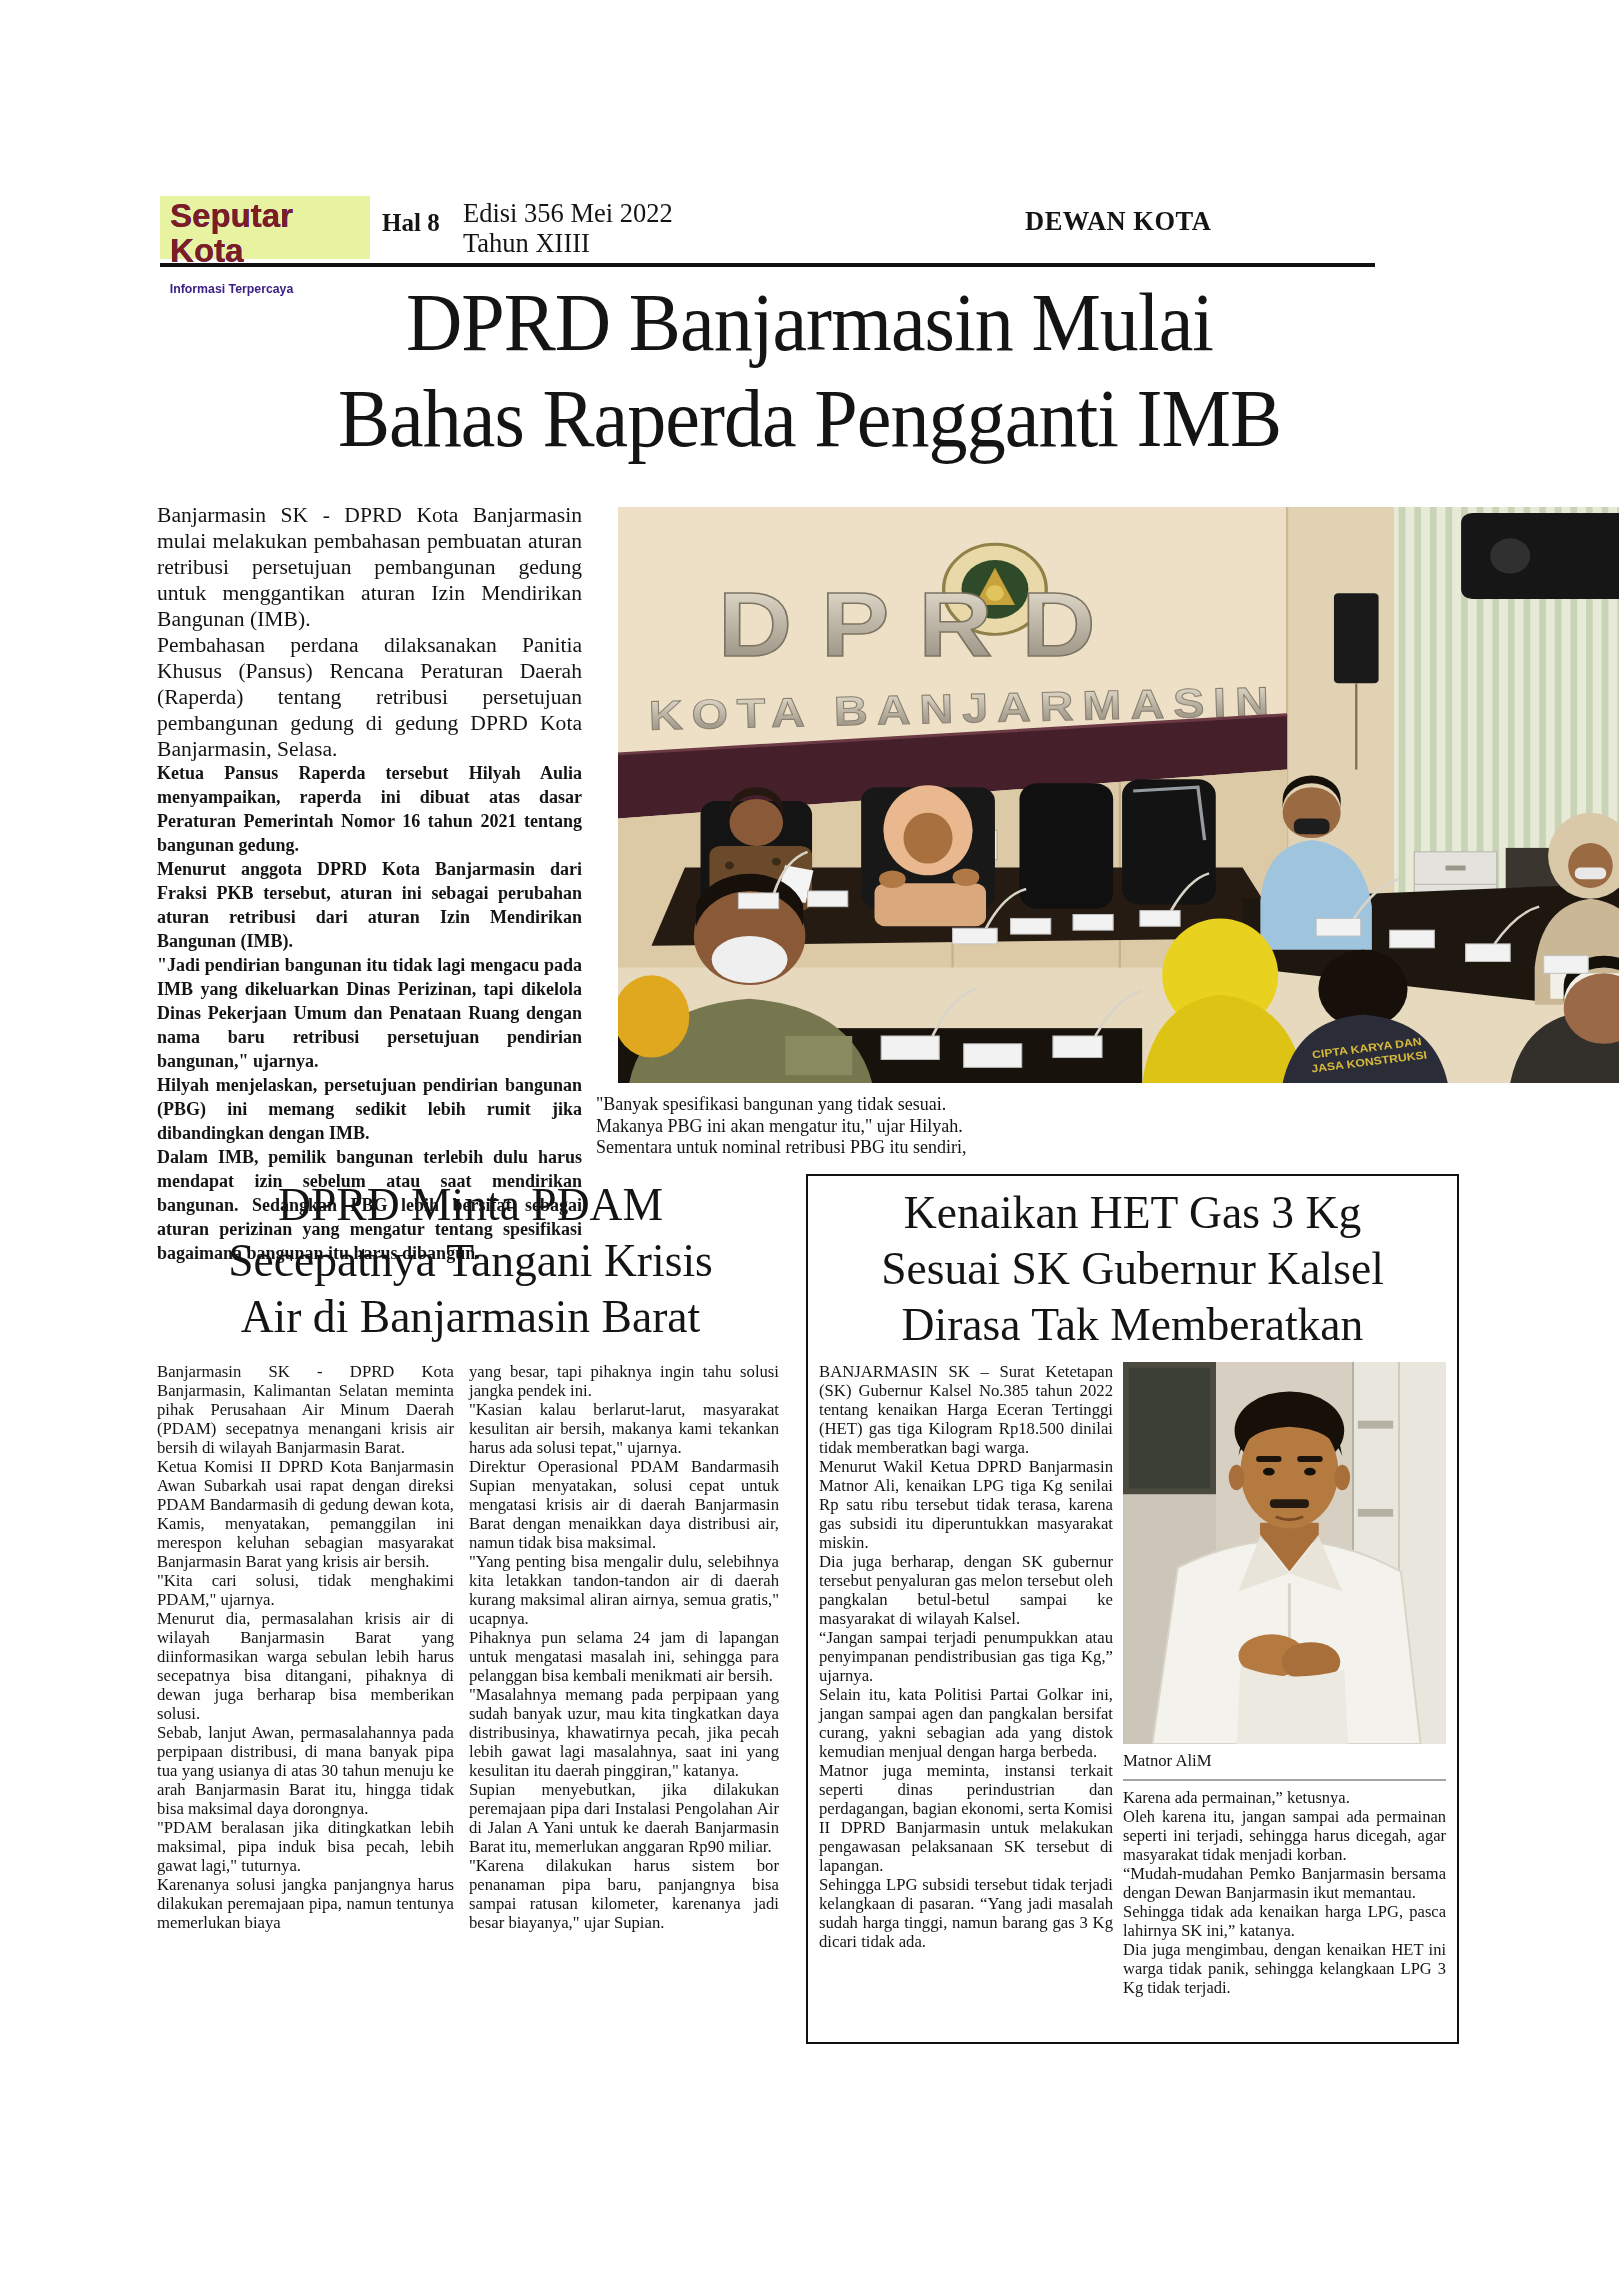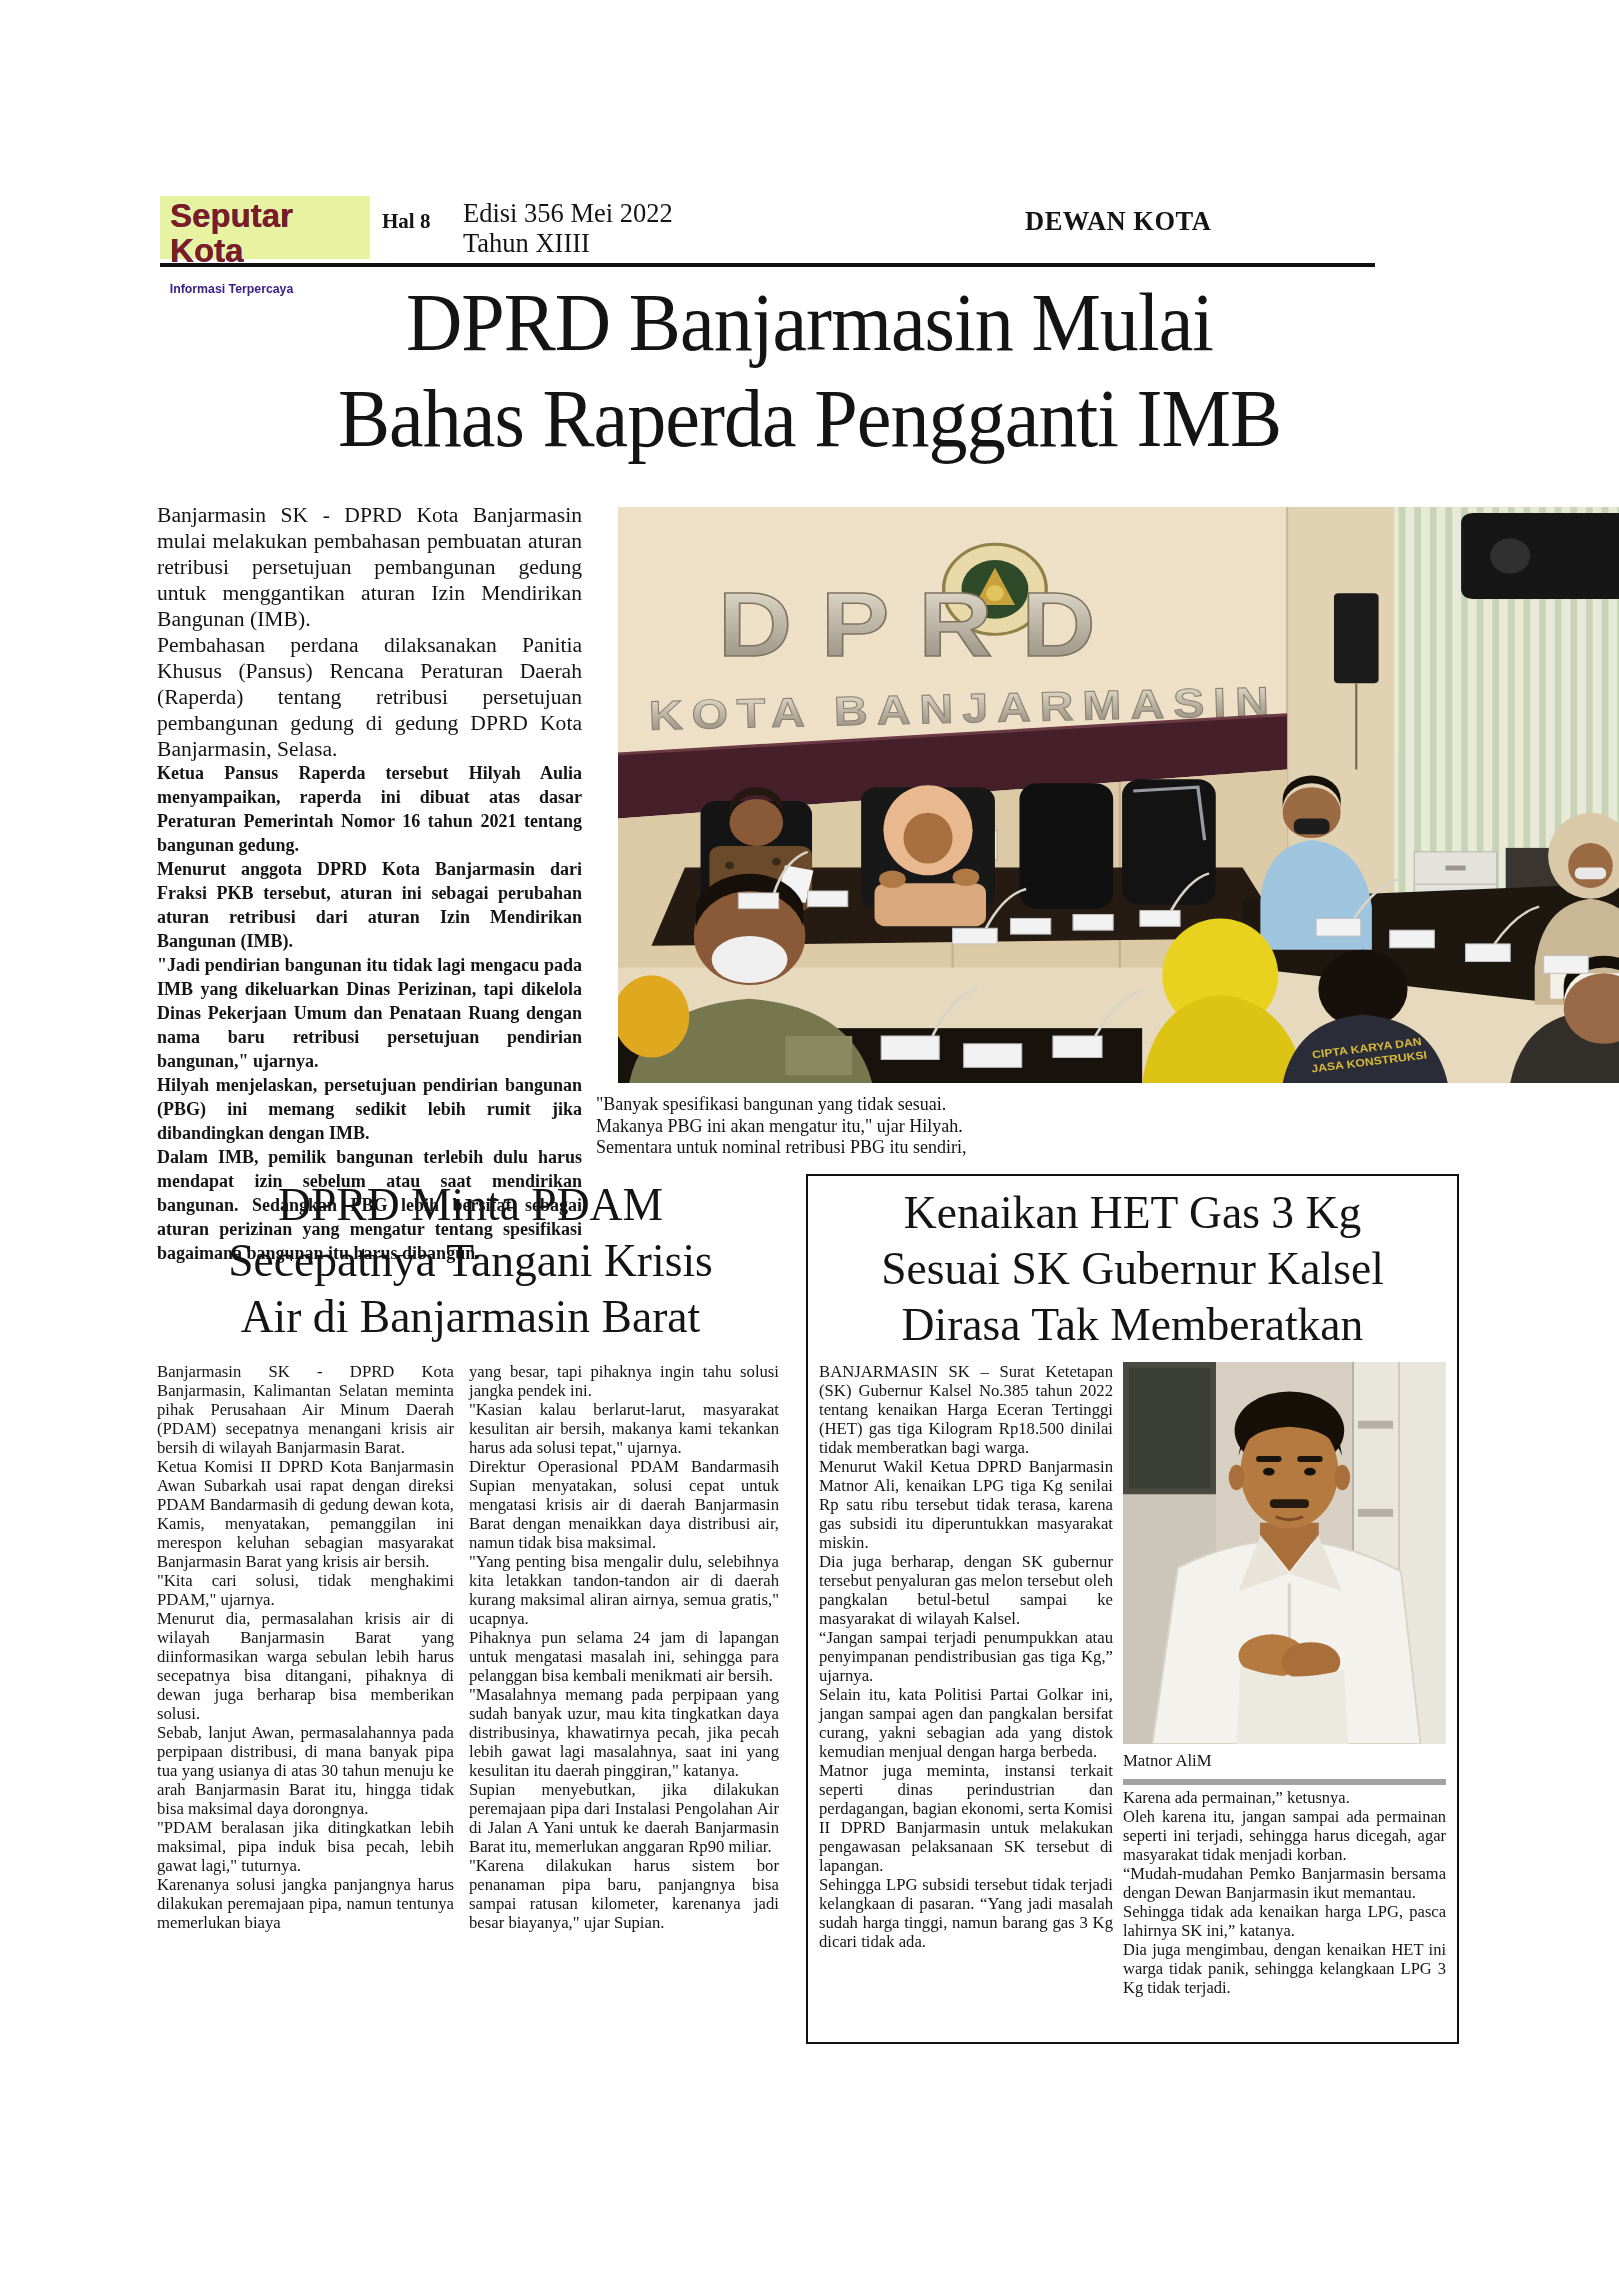--- a/index.html
+++ b/index.html
@@ -7,21 +7,21 @@
         font-family:"Liberation Serif",serif;color:#141414;overflow:hidden;margin:0 auto;}
   .abs{position:absolute;}
   .just{text-align:justify;white-space:pre-line;}
   .preline{white-space:pre-line;}
 
   
   .logo-box{left:160px;top:196px;width:210px;height:63px;background:#e7f3a0;padding:2px 7.8px 0 9.8px;box-sizing:border-box;}
   .logo-title{font-family:"Liberation Sans",sans-serif;font-weight:700;font-size:33px;line-height:35px;
               color:#7f1d1d;letter-spacing:0px;text-shadow:0.6px 0 #4b2dc7;}
   .logo-tagline{font-family:"Liberation Sans",sans-serif;font-weight:700;font-size:12.3px;color:#3a2086;margin-top:14px;}
-  .page-number{left:382px;top:209px;font-size:21px;font-weight:700;}
+  .page-number{left:382px;top:209px;font-size:25px;font-weight:700;}
   .edition{left:463px;top:198px;font-size:26.5px;line-height:30px;}
   .section-title{left:1025px;top:206px;font-size:26.5px;font-weight:700;letter-spacing:0.5px;}
   .header-rule{left:160px;top:263px;width:1215px;height:3.9px;background:#111;}
 
   
   .main-headline{left:0;top:274px;width:1619px;text-align:center;font-size:83px;line-height:96px;
                  font-weight:400;letter-spacing:-1px;transform:scaleX(.94);transform-origin:50% 0;}
   .sub-headline{font-size:47px;line-height:56px;font-weight:400;text-align:center;
                 transform:scaleX(.97);transform-origin:50% 0;}
 
@@ -30,21 +30,21 @@
   .body2-txt{left:157px;top:761px;width:425px;font-size:18px;line-height:24px;font-weight:bold;}
   .cap{font-size:18px;line-height:21.6px;}
   .col-txt{font-size:16.7px;line-height:19px;}
 
   .photo1{left:590px;top:507px;width:1055px;height:576px;padding-left:28px;}
   .photo1 svg{display:block;width:100%;height:100%;}
 
   .gas-box{left:806px;top:1174px;width:653px;height:870px;border:2px solid #111;box-sizing:border-box;}
   .photo2{left:1123px;top:1362px;width:323px;height:382px;}
   .photo2 svg{display:block;width:100%;height:100%;}
-  .gas-caption{left:1123px;top:1751px;width:323px;font-size:16.7px;padding-bottom:7.8px;border-bottom:6px solid #a3a3a3;}
+  .gas-caption{left:1123px;top:1751px;width:323px;font-size:16.7px;padding-bottom:7.8px;border-bottom:2px solid #a3a3a3;}
   .gas-col2{left:1123px;top:1788px;width:323px;font-size:16.5px;line-height:19px;}
 
   .sign-font{font-family:"Liberation Sans",sans-serif;font-weight:700;}
 </style>
 </head>
 <body>
 
 <div class="page">
 
   <div class="abs logo-box">

